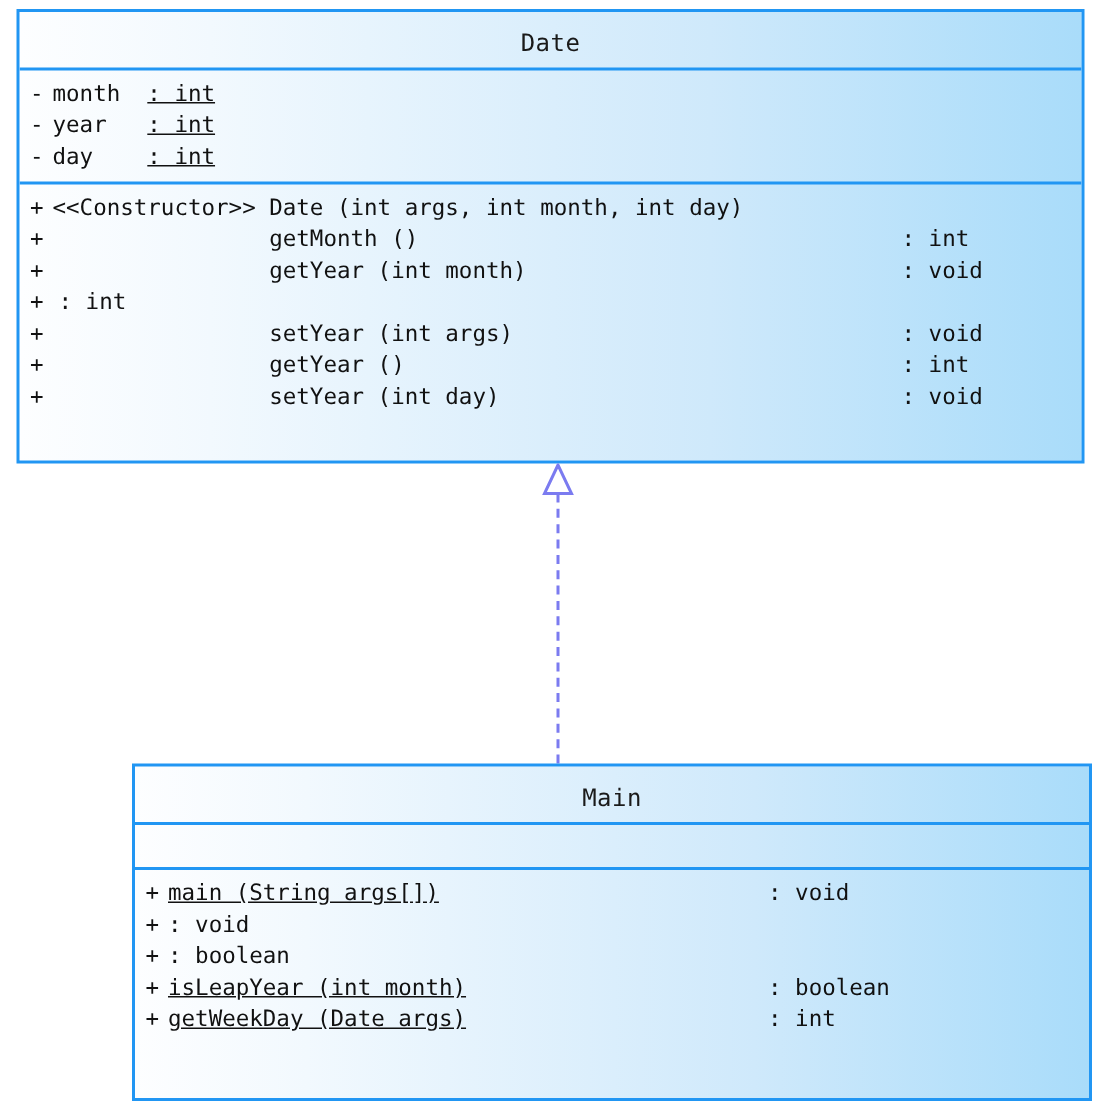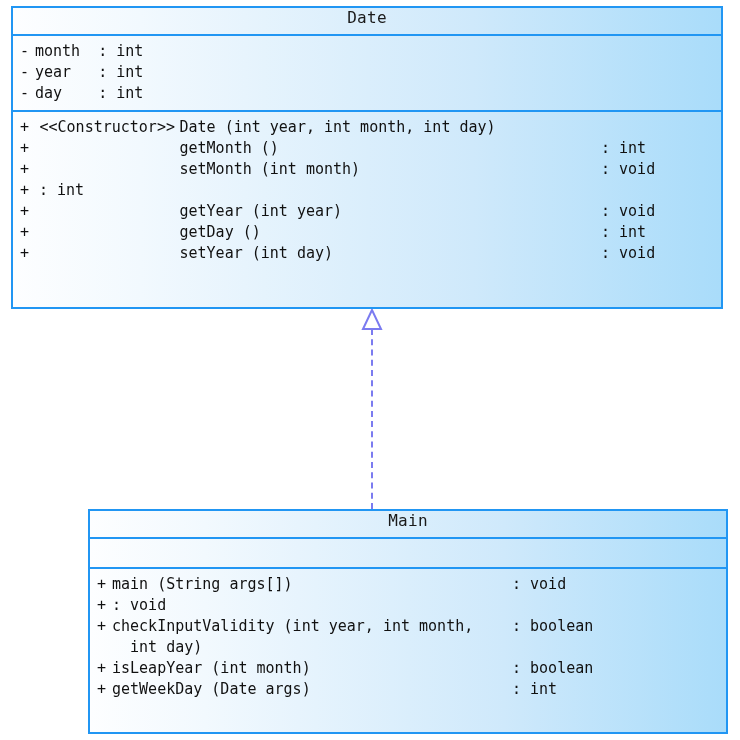--- a/index.html
+++ b/index.html
@@ -47,21 +47,21 @@
   .compartment.divided {
     border-bottom: 2px solid #2196f3;
   }
 
   
   .class-title {
     text-align: center;
     font-size: 16px;
     line-height: 1.0;
     color: #1a1a1a;
-    padding: 2px 0 8px 0;
+    padding: 13px 0 8px 0;
     letter-spacing: 0.3px;
   }
 
   
   .members {
     padding: 5px 0 6px 0;
   }
   .members.empty {
     height: 30px;
     padding: 0;
@@ -84,39 +84,39 @@
   .sig {
     flex: 1 1 auto;
     white-space: pre-wrap;
   }
   .ret {
     flex: 0 0 auto;
     white-space: pre;
   }
 
   
-  .date-class .attr-row .sig { padding-left: 0; }
+  .date-class .attr-row .sig { padding-left: 0; text-decoration: underline; }
   .date-class .attr-name {
     display: inline-block;
     width: 7ch;
   }
   .date-class .meth-row .stereo {
     display: inline-block;
     width: 16ch;
-    text-align: center;
   }
   .date-class .meth-row .ret {
     width: 120px;
     padding-left: 4px;
   }
 
   
   .main-class .meth-row .sig {
     width: 400px;
     flex: 0 0 400px;
+    text-decoration: underline;
   }
   .main-class .meth-row .ret {
     width: 130px;
     flex: 0 0 130px;
   }
 
   
   .connector {
     position: absolute;
     left: 360px;
@@ -165,50 +165,50 @@
         <span class="vis">-</span>
         <span class="sig"><span class="attr-name">day</span><span>: int</span></span>
       </div>
 
     </div>
 
     <div class="compartment members">
 
       <div class="member-row meth-row">
         <span class="vis">+</span>
-        <span class="sig"><span class="stereo">&lt;&lt;Constructor&gt;&gt;</span><span>Date (int year, int month, int day)</span></span>
+        <span class="sig"><span class="stereo">&lt;&lt;Constructor&gt;&gt;</span><span>Date (int args, int month, int day)</span></span>
         <span class="ret"></span>
       </div>
 
       <div class="member-row meth-row">
         <span class="vis">+</span>
         <span class="sig"><span class="stereo"></span><span>getMonth ()</span></span>
         <span class="ret">: int</span>
       </div>
 
       <div class="member-row meth-row">
         <span class="vis">+</span>
-        <span class="sig"><span class="stereo"></span><span>setMonth (int month)</span></span>
-        <span class="ret">: void</span>
-      </div>
-
-      <div class="member-row meth-row">
-        <span class="vis">+</span>
-        <span class="ret">: int</span>
-      </div>
-
-      <div class="member-row meth-row">
-        <span class="vis">+</span>
-        <span class="sig"><span class="stereo"></span><span>getYear (int year)</span></span>
-        <span class="ret">: void</span>
-      </div>
-
-      <div class="member-row meth-row">
-        <span class="vis">+</span>
-        <span class="sig"><span class="stereo"></span><span>getDay ()</span></span>
+        <span class="sig"><span class="stereo"></span><span>getYear (int month)</span></span>
+        <span class="ret">: void</span>
+      </div>
+
+      <div class="member-row meth-row">
+        <span class="vis">+</span>
+        <span class="ret">: int</span>
+      </div>
+
+      <div class="member-row meth-row">
+        <span class="vis">+</span>
+        <span class="sig"><span class="stereo"></span><span>setYear (int args)</span></span>
+        <span class="ret">: void</span>
+      </div>
+
+      <div class="member-row meth-row">
+        <span class="vis">+</span>
+        <span class="sig"><span class="stereo"></span><span>getYear ()</span></span>
         <span class="ret">: int</span>
       </div>
 
       <div class="member-row meth-row">
         <span class="vis">+</span>
         <span class="sig"><span class="stereo"></span><span>setYear (int day)</span></span>
         <span class="ret">: void</span>
       </div>
 
     </div>
@@ -237,22 +237,20 @@
         <span class="ret">: void</span>
       </div>
 
       <div class="member-row meth-row">
         <span class="vis">+</span>
         <span class="ret">: void</span>
       </div>
 
       <div class="member-row meth-row">
         <span class="vis">+</span>
-        <span class="sig">checkInputValidity (int year, int month,
-  int day)</span>
         <span class="ret">: boolean</span>
       </div>
 
       <div class="member-row meth-row">
         <span class="vis">+</span>
         <span class="sig">isLeapYear (int month)</span>
         <span class="ret">: boolean</span>
       </div>
 
       <div class="member-row meth-row">

